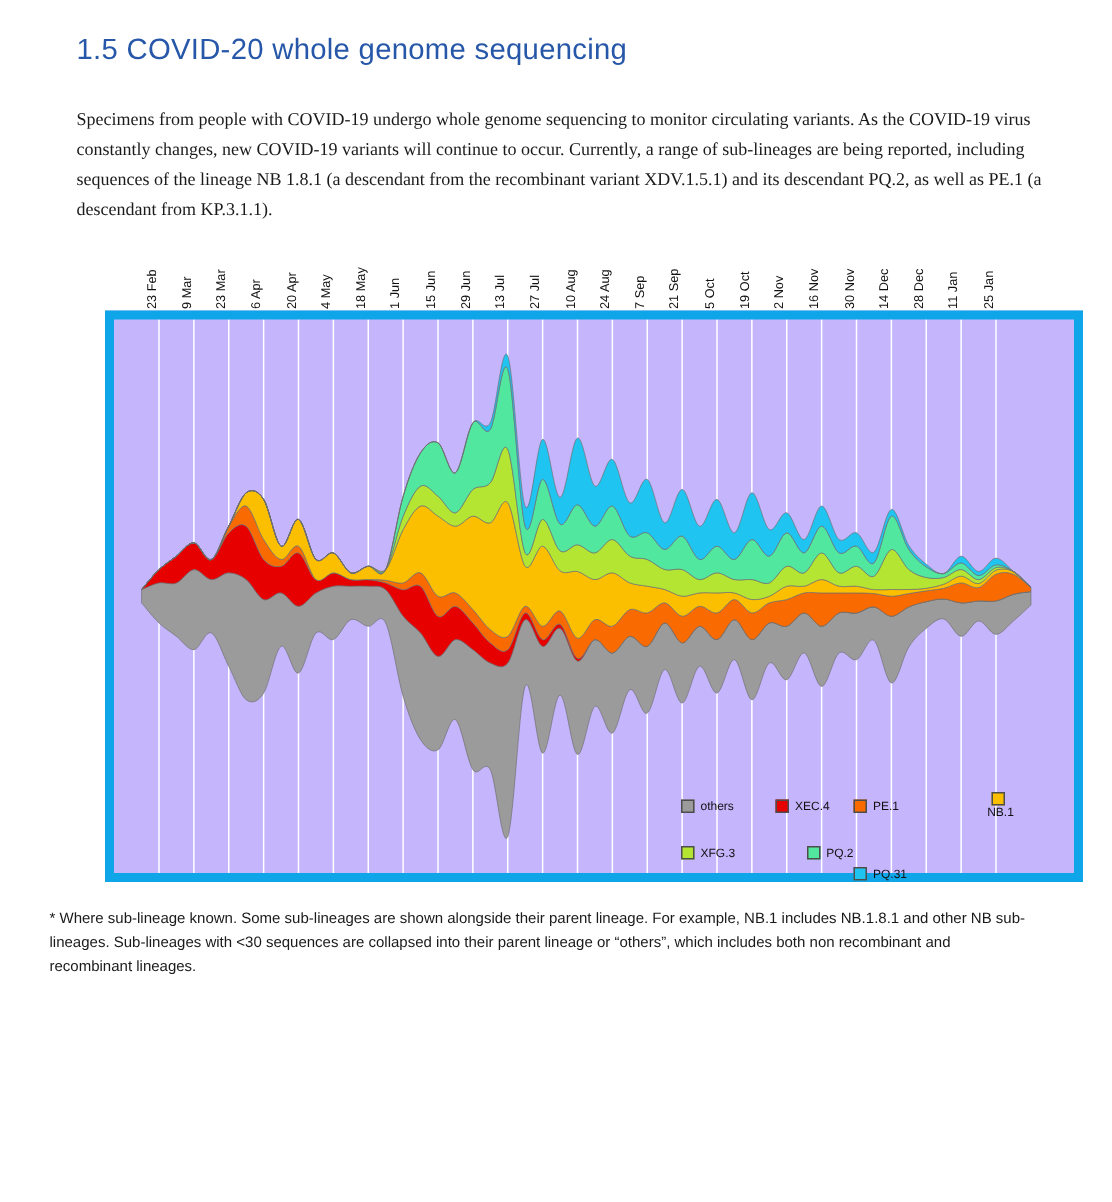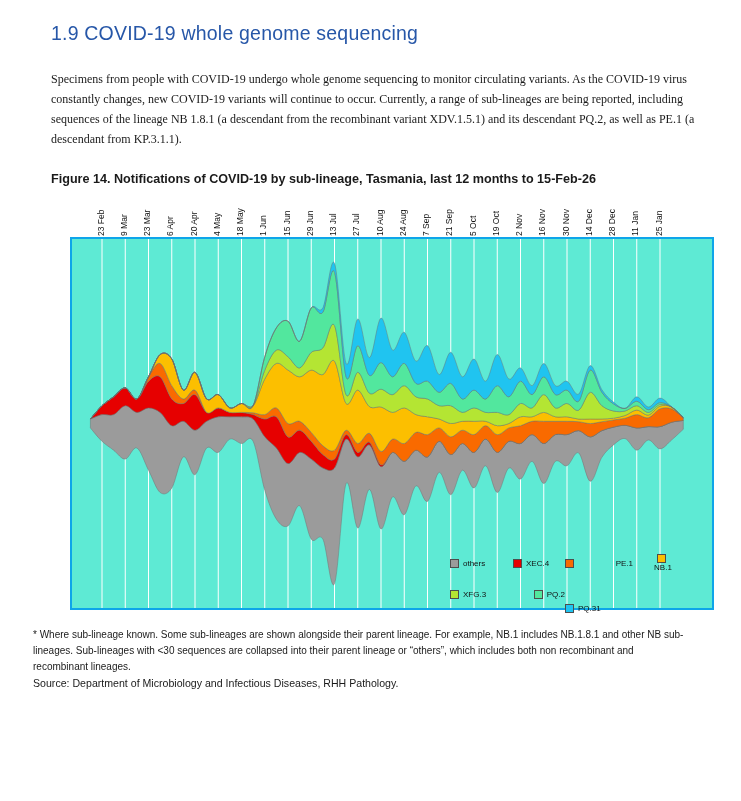--- a/index.html
+++ b/index.html
@@ -6,38 +6,37 @@
   body{width:741px;font-family:"Liberation Sans",sans-serif;color:#1a1a1a;}
   .page{position:relative;width:741px;height:801px;background:#fff;overflow:hidden;}
   .content{padding:18px 40px 0 51px;}
   .title{color:#2757A8;font-size:19.5px;font-weight:400;margin:4px 0 24px 0;letter-spacing:0.2px;}
   .body-par{font-size:12px;line-height:20px;margin:0 0 15px 0;max-width:648px;font-family:Liberation Serif, serif;}
   .caption{font-size:12.6px;font-weight:700;line-height:18px;max-width:600px;margin:21px 0 6px 0;}
   .chart{position:relative;margin-left:19px;width:642px;}
   .dates{position:relative;height:43px;}
   .dates span{position:absolute;bottom:1px;font-size:8.5px;color:#111;white-space:nowrap;
               transform-origin:0 100%;transform:rotate(-90deg);}
-  .plot{position:relative;width:640px;height:369px;background:#5eead4;border:2px solid #0ea5e9;}
+  .plot{position:relative;width:640px;height:369px;background:#c4b5fd;border:6px solid #0ea5e9;}
   .plot svg{display:block;}
   .legend{position:absolute;left:378px;top:315px;}
   .legend-row{display:flex;margin-bottom:4px;}
   .legend-item{display:flex;align-items:center;}
   .sw{width:7px;height:7px;border:1px solid #4d4d4d;margin-right:4px;flex:0 0 auto;}
   .legend-label{font-size:8px;color:#111;line-height:9px;}
   .footnote{font-size:10px;line-height:16px;margin:17px 16px 0 -18px;max-width:700px;}
   .source{font-size:10.6px;line-height:16px;margin:0 0 0 -18px;}
 </style>
 </head>
 <body>
 
 <div class="page">
   <div class="content">
-    <h1 class="title">1.9 COVID-19 whole genome sequencing</h1>
+    <h1 class="title">1.5 COVID-20 whole genome sequencing</h1>
     <p class="body-par">Specimens from people with COVID-19 undergo whole genome sequencing to monitor circulating variants. As the COVID-19 virus constantly changes, new COVID-19 variants will continue to occur. Currently, a range of sub-lineages are being reported, including sequences of the lineage NB 1.8.1 (a descendant from the recombinant variant XDV.1.5.1) and its descendant PQ.2, as well as PE.1 (a descendant from KP.3.1.1).</p>
-    <p class="caption">Figure 14. Notifications of COVID-19 by sub-lineage, Tasmania, last 12 months to 15-Feb-26</p>
 
     <div class="chart">
       <div class="dates" id="dates">
           <span style="left: 35.5px;">23 Feb</span>
           <span style="left: 58.75px;">9 Mar</span>
           <span style="left: 82px;">23 Mar</span>
           <span style="left: 105.25px;">6 Apr</span>
           <span style="left: 128.5px;">20 Apr</span>
           <span style="left: 151.75px;">4 May</span>
           <span style="left: 175px;">18 May</span>
@@ -98,21 +97,21 @@
         <div class="legend" id="legend">
             <div class="legend-row">
               <div class="legend-item" style="width: 63px;">
                 <span class="sw" style="background: rgb(155, 155, 155);"></span>
                 <span class="legend-label">others</span>
               </div>
               <div class="legend-item" style="width: 52px;">
                 <span class="sw" style="background: rgb(230, 0, 0);"></span>
                 <span class="legend-label">XEC.4</span>
               </div>
-              <div class="legend-item" style="width: 68px; justify-content: space-between;">
+              <div class="legend-item" style="width: 68px;">
                 <span class="sw" style="background: rgb(249, 106, 0);"></span>
                 <span class="legend-label">PE.1</span>
               </div>
               <div class="legend-item" style="width: 60px; flex-direction: column;">
                 <span class="sw" style="background: rgb(252, 191, 0);"></span>
                 <span class="legend-label">NB.1</span>
               </div>
             </div>
             <div class="legend-row">
               <div class="legend-item" style="width: 63px;">
@@ -126,15 +125,14 @@
               <div class="legend-item" style="width: 56px; margin-top: 28px;">
                 <span class="sw" style="background: rgb(32, 196, 240);"></span>
                 <span class="legend-label">PQ.31</span>
               </div>
             </div>
           </div>
       </div>
     </div>
 
     <p class="footnote">* Where sub-lineage known. Some sub-lineages are shown alongside their parent lineage. For example, NB.1 includes NB.1.8.1 and other NB sub-lineages. Sub-lineages with &lt;30 sequences are collapsed into their parent lineage or “others”, which includes both non recombinant and recombinant lineages.</p>
-    <p class="source">Source: Department of Microbiology and Infectious Diseases, RHH Pathology.</p>
   </div>
 </div>
 
 </body></html>

